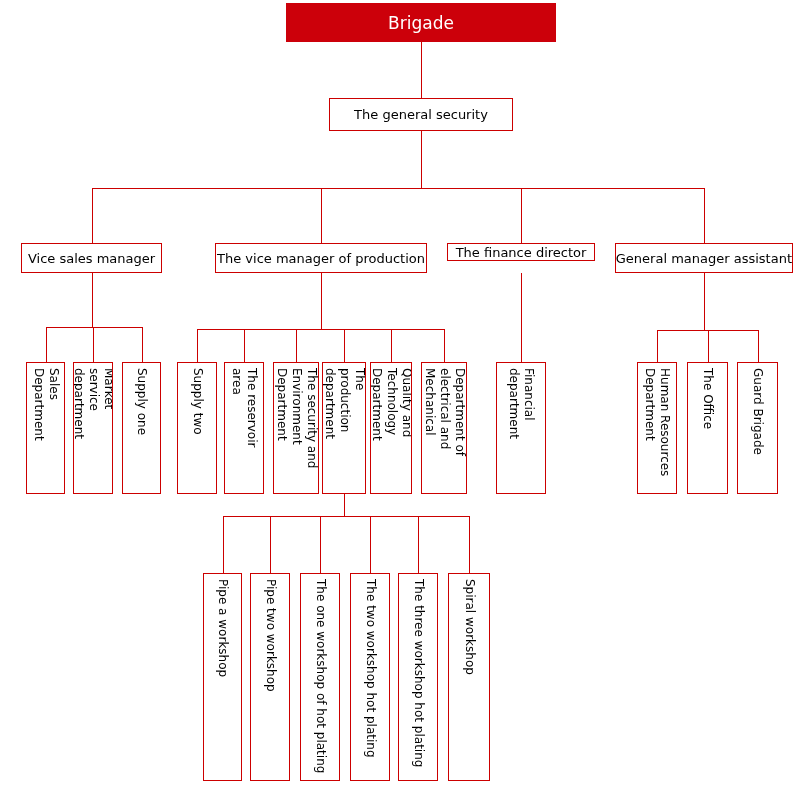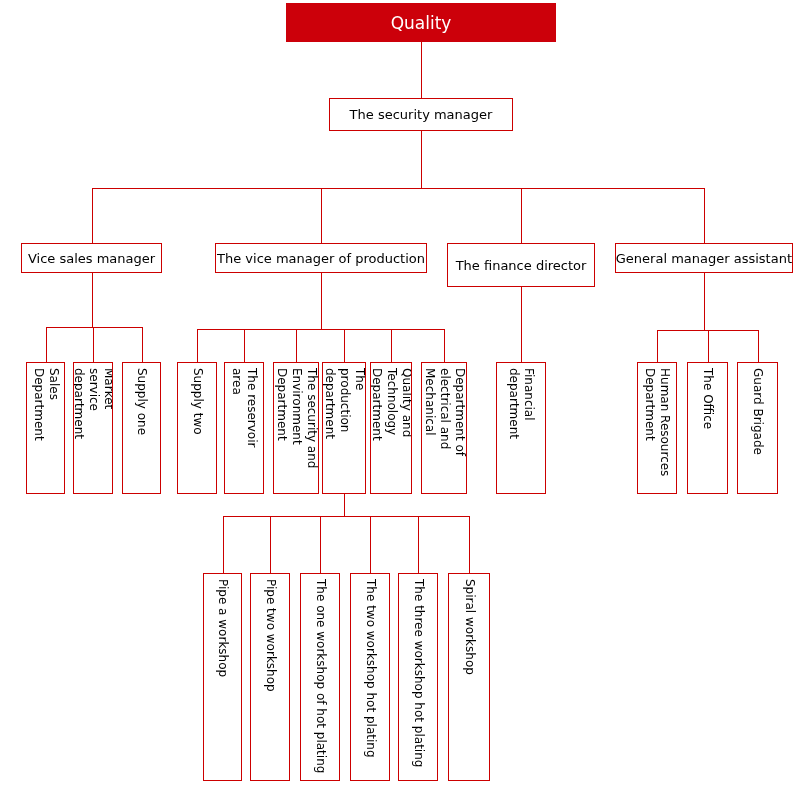--- a/index.html
+++ b/index.html
@@ -82,32 +82,32 @@
     <div class="cline" style="left: 758px; top: 331px; width: 1px; height: 31px;"></div>
     <div class="cline" style="left: 344px; top: 494px; width: 1px; height: 22px;"></div>
     <div class="cline" style="left: 223px; top: 516px; width: 247px; height: 1px;"></div>
     <div class="cline" style="left: 223px; top: 517px; width: 1px; height: 56px;"></div>
     <div class="cline" style="left: 270px; top: 517px; width: 1px; height: 56px;"></div>
     <div class="cline" style="left: 320px; top: 517px; width: 1px; height: 56px;"></div>
     <div class="cline" style="left: 370px; top: 517px; width: 1px; height: 56px;"></div>
     <div class="cline" style="left: 418px; top: 517px; width: 1px; height: 56px;"></div>
     <div class="cline" style="left: 469px; top: 517px; width: 1px; height: 56px;"></div>
     <div class="node root h" style="left: 286px; top: 3px; width: 270px; height: 39px;">
-      <span class="label">Quality</span>
+      <span class="label">Brigade</span>
     </div>
     <div class="node h" style="left: 329px; top: 98px; width: 184px; height: 33px;">
-      <span class="label">The security manager</span>
+      <span class="label">The general security</span>
     </div>
     <div class="node h" style="left: 21px; top: 243px; width: 141px; height: 30px;">
       <span class="label">Vice sales manager</span>
     </div>
     <div class="node h" style="left: 215px; top: 243px; width: 212px; height: 30px;">
       <span class="label">The vice manager of production</span>
     </div>
-    <div class="node h" style="left: 447px; top: 243px; width: 148px; height: 44px;">
+    <div class="node h" style="left: 447px; top: 243px; width: 148px; height: 18px;">
       <span class="label">The finance director</span>
     </div>
     <div class="node h" style="left: 615px; top: 243px; width: 178px; height: 30px; justify-content: flex-end;">
       <span class="label">General manager assistant</span>
     </div>
     <div class="node v" style="left: 26px; top: 362px; width: 39px; height: 132px;">
       <span class="label">Sales
 Department</span>
     </div>
     <div class="node v" style="left: 73px; top: 362px; width: 40px; height: 132px;">

